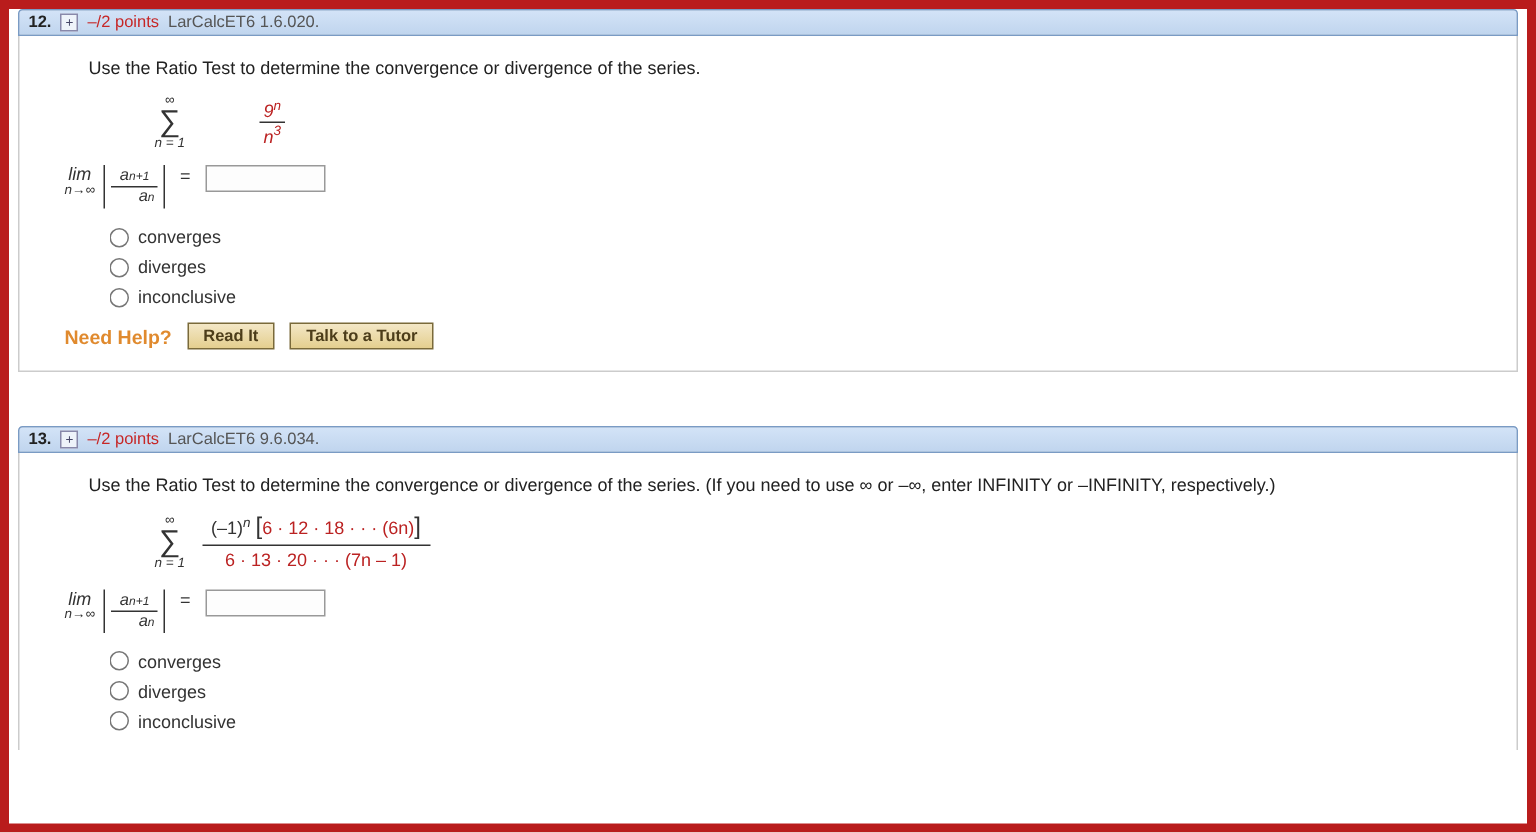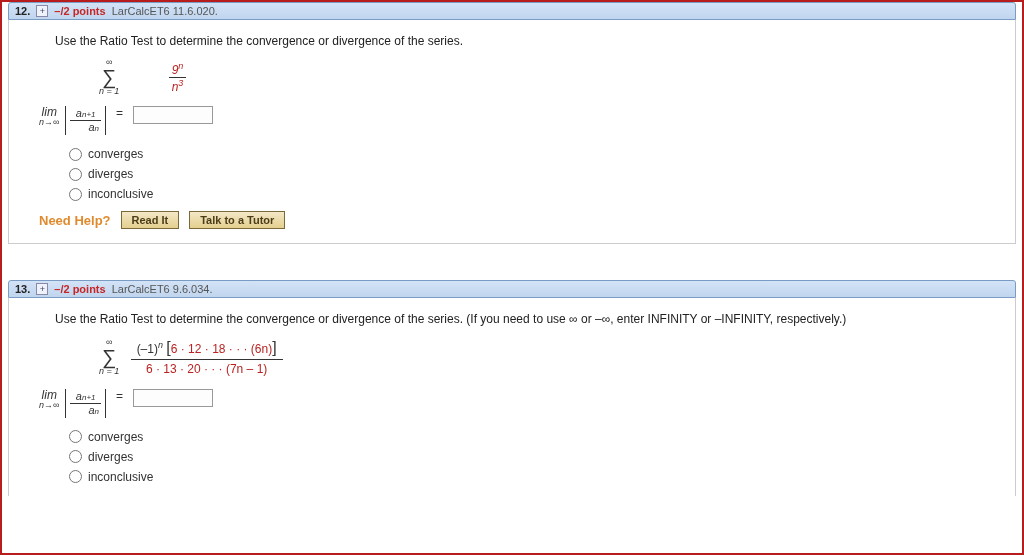--- a/index.html
+++ b/index.html
@@ -7,21 +7,21 @@
     margin: 0;
     padding: 0;
     font-family: Arial, Helvetica, sans-serif;
     font-size: 12px;
     color: #333;
     background: #fff;
   }
   .page {
     width: 1024px;
     height: 555px;
-    border: 2px solid #b91c1c;
+    border: 6px solid #b91c1c;
     overflow: hidden;
     background: #fff;
   }
   .question {
     margin: 0 6px 36px 6px;
   }
   .qheader {
     background: linear-gradient(#d3e3f7, #c0d5ee);
     border: 1px solid #7a9bc4;
     border-radius: 3px 3px 0 0;
@@ -35,21 +35,21 @@
   .qnum { font-weight: bold; color: #222; }
   .expand-icon {
     width: 12px; height: 12px;
     display: inline-flex;
     align-items: center; justify-content: center;
     background: #eef3fa;
     border: 1px solid #88a;
     font-size: 9px; line-height: 1;
     color: #446;
   }
-  .points { color: #c62626; font-weight: bold; }
+  .points { color: #c62626; font-weight: normal; }
   .src { color: #555; }
   .qbody {
     border: 1px solid #ccc;
     border-top: none;
     padding: 10px 30px 14px 30px;
     background: #fff;
   }
   .prompt { margin: 4px 0 10px 16px; color: #222; }
 
   
@@ -138,21 +138,21 @@
 </head>
 <body>
 
 <div class="page">
 
   <div class="question">
     <div class="qheader">
       <span class="qnum">12.</span>
       <span class="expand-icon">+</span>
       <span class="points">–/2 points</span>
-      <span class="src">LarCalcET6 11.6.020.</span>
+      <span class="src">LarCalcET6 1.6.020.</span>
     </div>
     <div class="qbody">
       <div class="prompt">Use the Ratio Test to determine the convergence or divergence of the series.</div>
 
       <div class="series">
         <span class="sigma-block">
           <span class="sigma-top">∞</span>
           <span class="sigma-sym">∑</span>
           <span class="sigma-bot">n = 1</span>
         </span>

